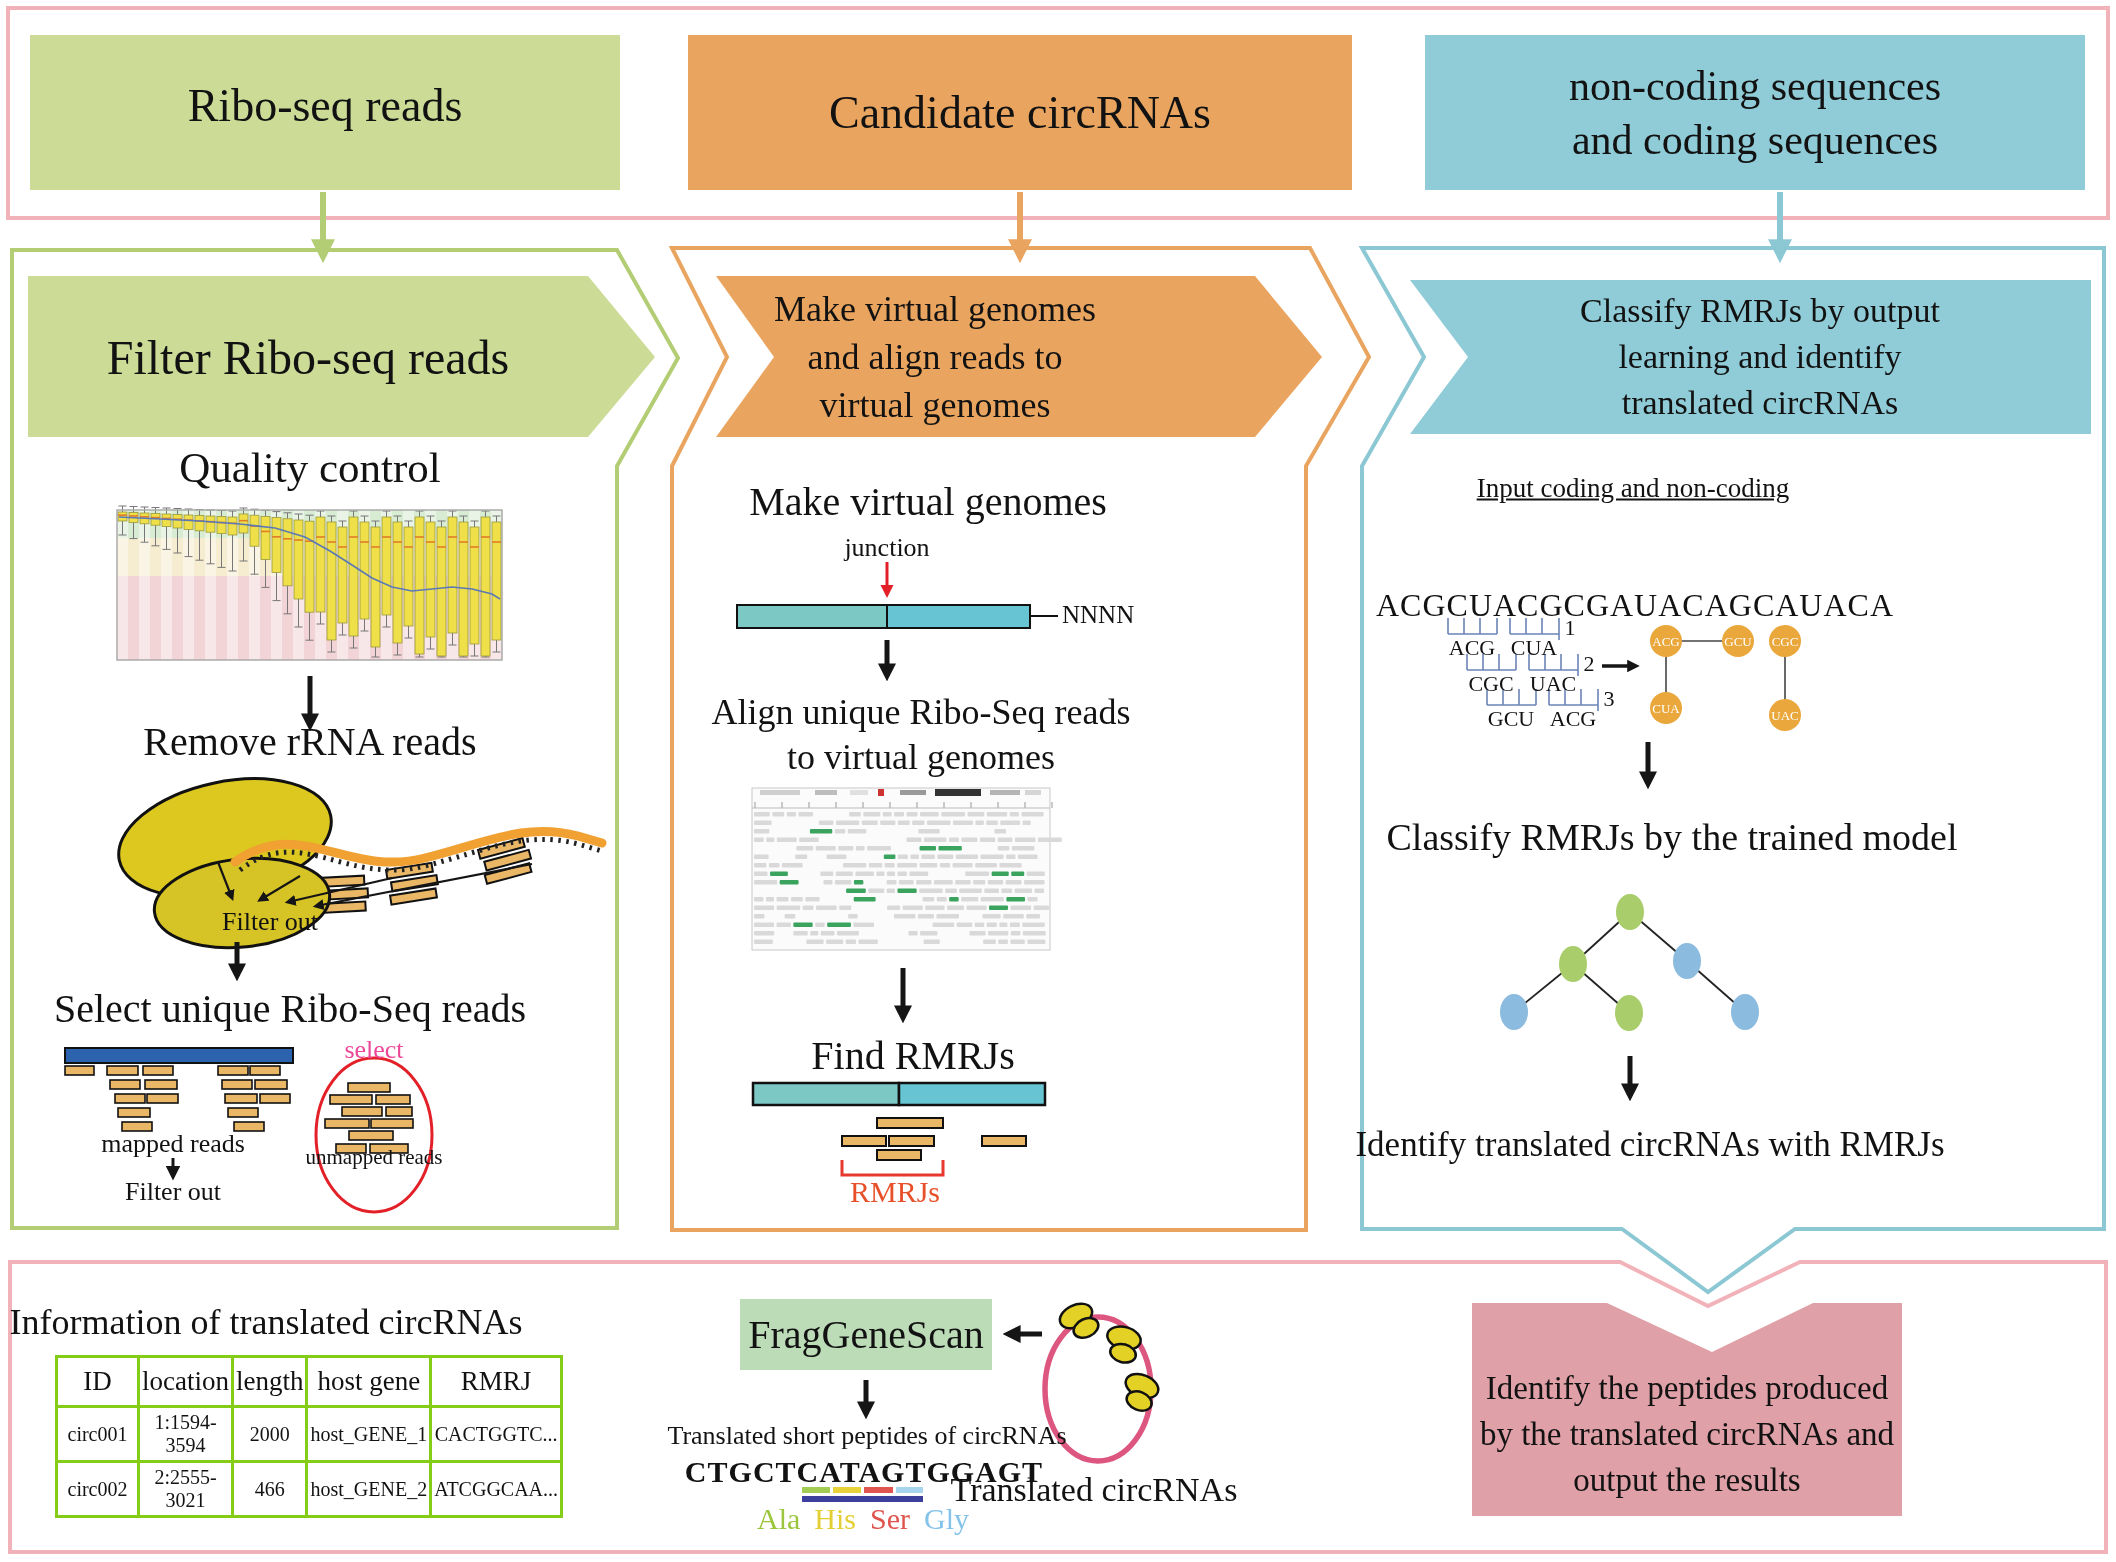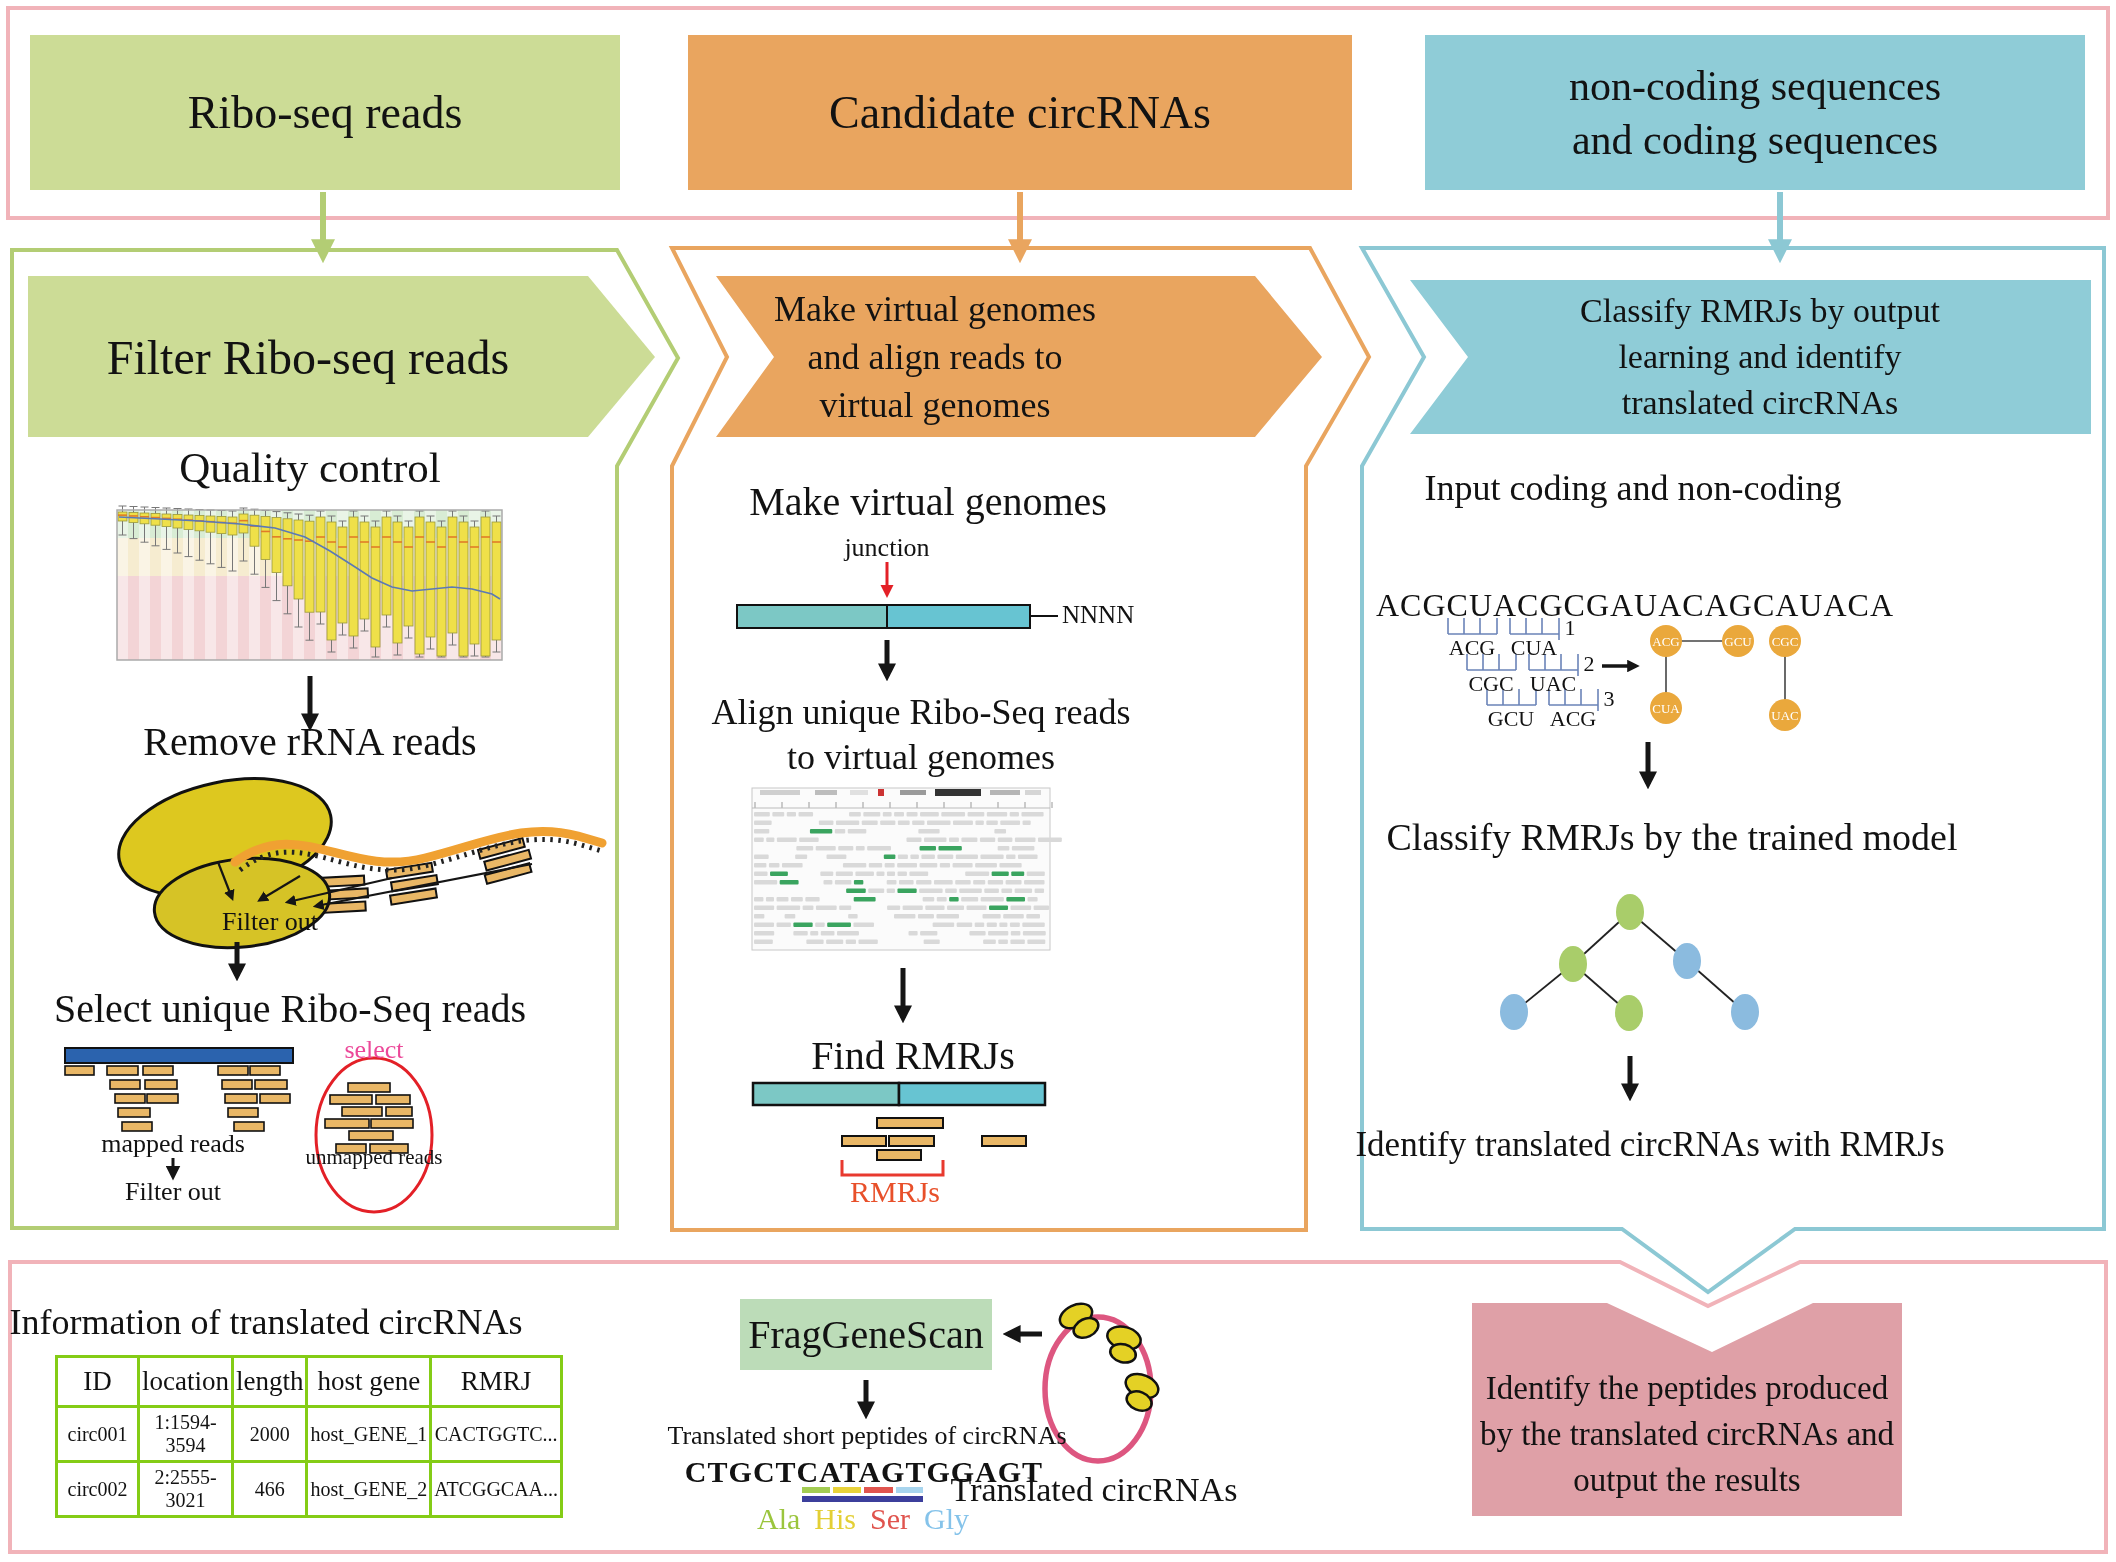--- a/index.html
+++ b/index.html
@@ -664,21 +664,21 @@
   <g>
     <rect x="802" y="1487" width="28" height="6" fill="#a3cc52"></rect>
     <rect x="833" y="1487" width="28" height="6" fill="#e8d23a"></rect>
     <rect x="864" y="1487" width="29" height="6" fill="#e0554f"></rect>
     <rect x="896" y="1487" width="27" height="6" fill="#a8d5ee"></rect>
     <rect x="802" y="1496" width="121" height="6" fill="#3c3f9c"></rect>
   </g>
   <polygon points="1472,1303 1607,1303 1712,1352 1813,1303 1902,1303 1902,1516 1472,1516" fill="#dfa0a7"></polygon>
 </svg>
 
-<div class="t" style="left:325px;top:112px;font-size:46px;">Ribo-seq reads</div>
+<div class="t" style="left:325px;top:105px;font-size:46px;">Ribo-seq reads</div>
 <div class="t" style="left:1020px;top:112px;font-size:46px;">Candidate circRNAs</div>
 <div class="t" style="left:1755px;top:86px;font-size:42px;">non-coding sequences</div>
 <div class="t" style="left:1755px;top:140px;font-size:42px;">and coding sequences</div>
 
 <div class="t" style="left:308px;top:357px;font-size:48px;">Filter Ribo-seq  reads</div>
 <div class="t" style="left:310px;top:467px;font-size:43px;text-align:right;">Quality control</div>
 <div class="t" style="left:310px;top:741px;font-size:40px;">Remove rRNA reads</div>
 <div class="t" style="left:270px;top:922px;font-size:26px;">Filter out</div>
 <div class="t" style="left:290px;top:1008px;font-size:40px;">Select unique Ribo-Seq reads</div>
 <div class="t" style="left:173px;top:1144px;font-size:26px;">mapped reads</div>
@@ -693,21 +693,21 @@
 <div class="t" style="left:887px;top:548px;font-size:26px;">junction</div>
 <div class="t tl" style="left:1062px;top:615px;font-size:25px;">NNNN</div>
 <div class="t" style="left:921px;top:712px;font-size:36px;">Align unique Ribo-Seq reads</div>
 <div class="t" style="left:921px;top:757px;font-size:36px;">to virtual genomes</div>
 <div class="t" style="left:913px;top:1055px;font-size:40px;">Find RMRJs</div>
 <div class="t rmrj" style="left:895px;top:1192px;font-size:30px;">RMRJs</div>
 
 <div class="t" style="left:1760px;top:311px;font-size:34px;">Classify RMRJs by output</div>
 <div class="t" style="left:1760px;top:357px;font-size:34px;">learning and identify</div>
 <div class="t" style="left:1760px;top:403px;font-size:34px;">translated circRNAs</div>
-<div class="t" style="left:1633px;top:488px;font-size:36px;">Input coding and non-coding</div>
+<div class="t" style="left:1633px;top:488px;font-size:27px;text-decoration:underline;">Input coding and non-coding</div>
 <div class="t" style="left:1635px;top:605px;font-size:32px;letter-spacing:1px;">ACGCUACGCGAUACAGCAUACA</div>
 <div class="t" style="left:1472px;top:648px;font-size:22px;">ACG</div>
 <div class="t" style="left:1534px;top:648px;font-size:22px;">CUA</div>
 <div class="t" style="left:1570px;top:628px;font-size:22px;">1</div>
 <div class="t" style="left:1491px;top:684px;font-size:22px;">CGC</div>
 <div class="t" style="left:1553px;top:684px;font-size:22px;">UAC</div>
 <div class="t" style="left:1589px;top:664px;font-size:22px;">2</div>
 <div class="t" style="left:1511px;top:719px;font-size:22px;">GCU</div>
 <div class="t" style="left:1573px;top:719px;font-size:22px;">ACG</div>
 <div class="t" style="left:1609px;top:699px;font-size:22px;">3</div>

